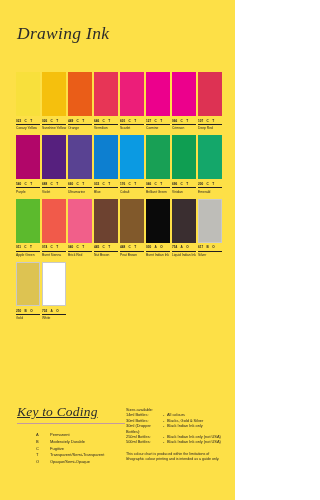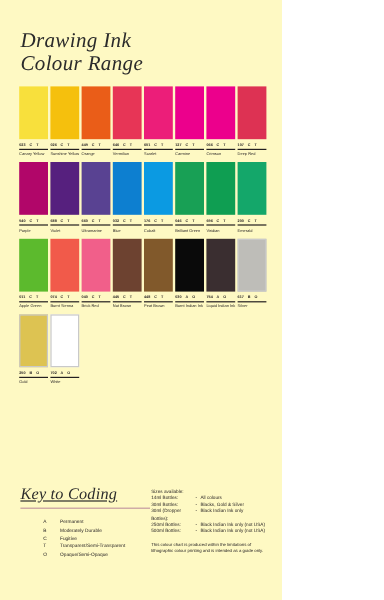--- a/index.html
+++ b/index.html
@@ -12,21 +12,21 @@
     height: 500px;
     overflow: hidden;
     font-family: "Liberation Sans", sans-serif;
     color: #231f20;
     position: relative;
   }
   .page {
     position: relative;
     width: 235px;
     height: 500px;
-    background: #fef9c3;
+    background: #fde047;
     box-sizing: border-box;
   }
 
   
   .title-block {
     position: absolute;
     left: 17px;
     top: 24px;
     width: 200px;
   }
@@ -184,21 +184,20 @@
     width: 100px;
   }
 </style>
 </head>
 <body>
 
 <div class="page">
 
   <div class="title-block">
     <div class="title-line">Drawing Ink</div>
-    <div class="title-line">Colour Range</div>
   </div>
 
   <div class="grid" id="grid">
       <div class="swatch-row">
         <div class="cell">
           <div class="chip" style="background: rgb(248, 224, 60);"></div>
           <div class="codeline">
             <span class="code-num">023</span>
             <span class="code-perm">C</span>
             <span class="code-opac">T</span>

